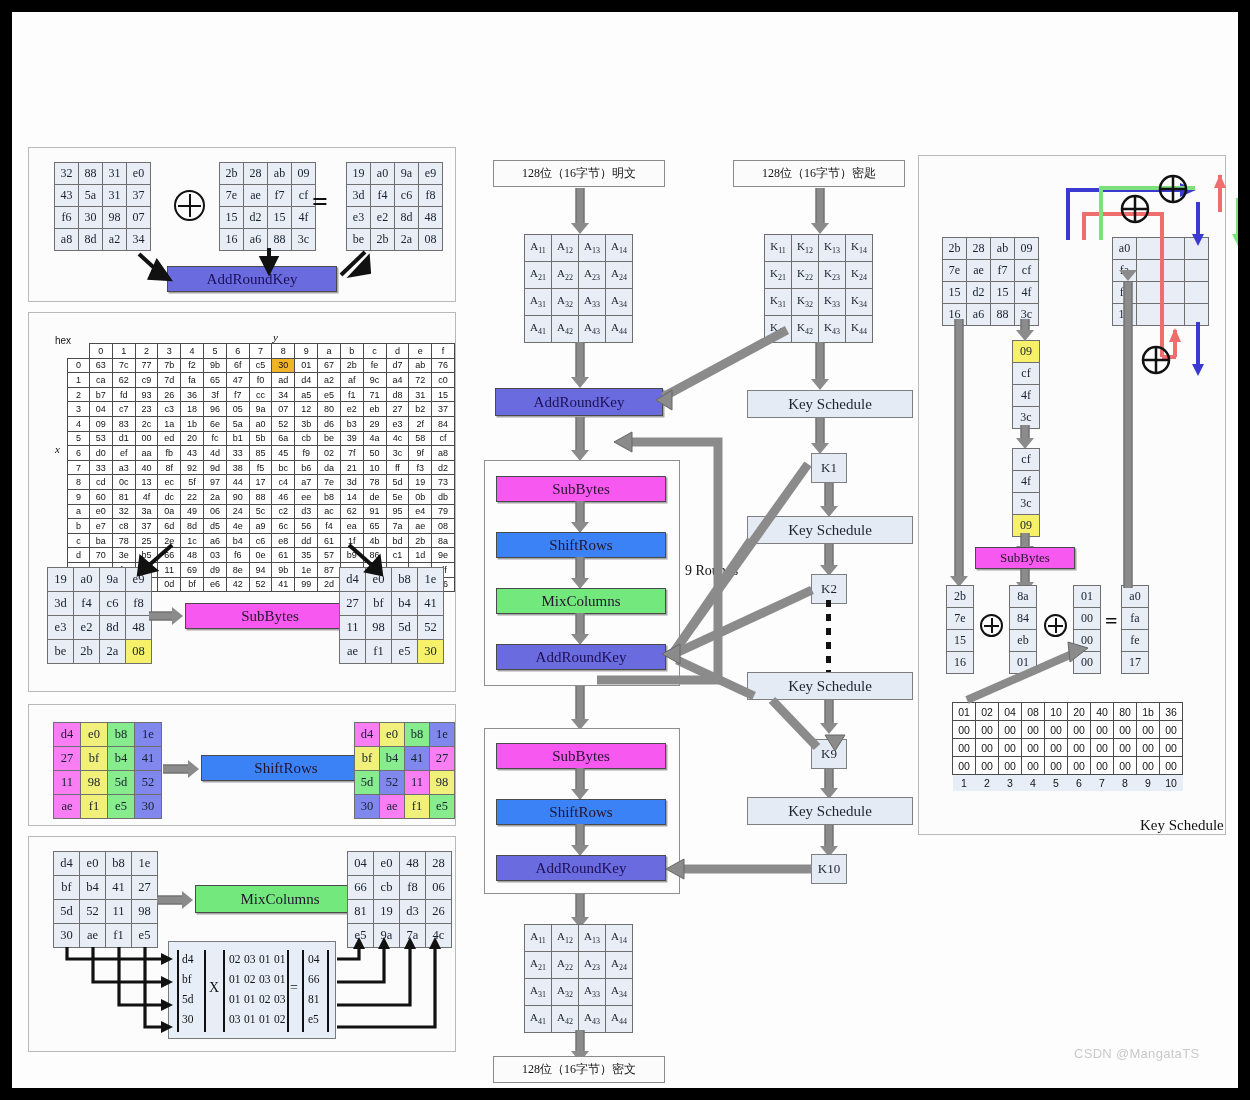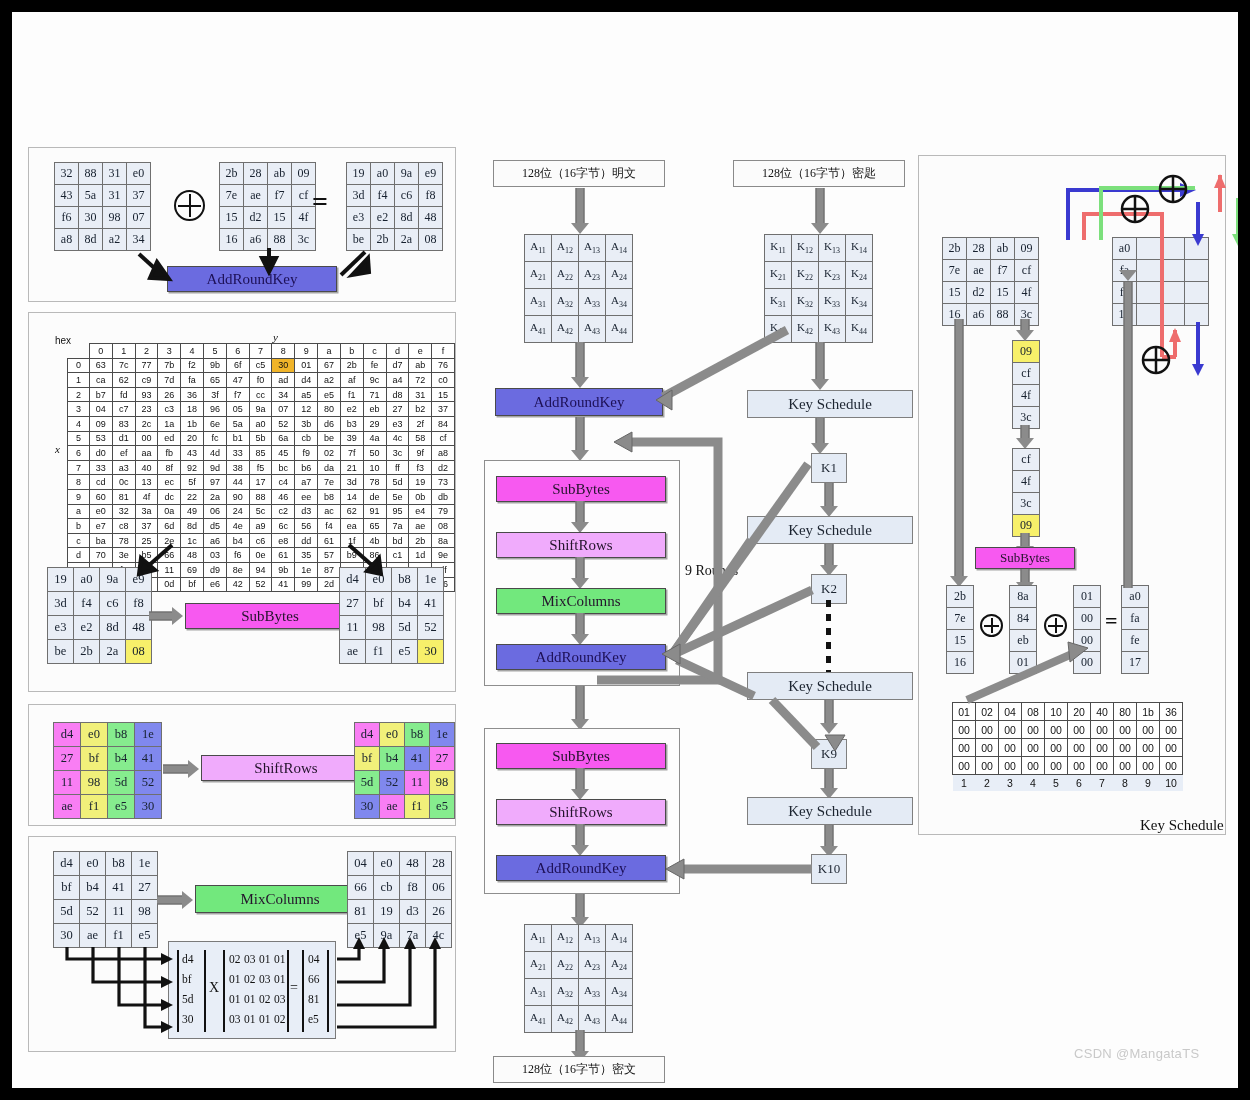--- a/index.html
+++ b/index.html
@@ -64,21 +64,21 @@
   
   .opbar{
     position:absolute;box-sizing:border-box;
     border:1px solid #4a4a4a;
     display:flex;align-items:center;justify-content:center;
     font-family:"Liberation Serif", serif;
     color:#24142c;
     box-shadow:1.5px 1.5px 0 rgba(0,0,0,.35);
   }
   .op-sub{background:#f759f0;}
-  .op-shift{background:#f0abfc;}
+  .op-shift{background:#3b82f6;}
   .op-mix{background:#72e87d;}
   .op-ark{background:#6b6be0;color:#1d1056;}
 
   
   .pbox{
     position:absolute;box-sizing:border-box;
     background:#e4ebf5;border:1px solid #7f7f7f;
     display:flex;align-items:center;justify-content:center;
     font-family:"Liberation Serif", serif;color:#1c2430;
   }

